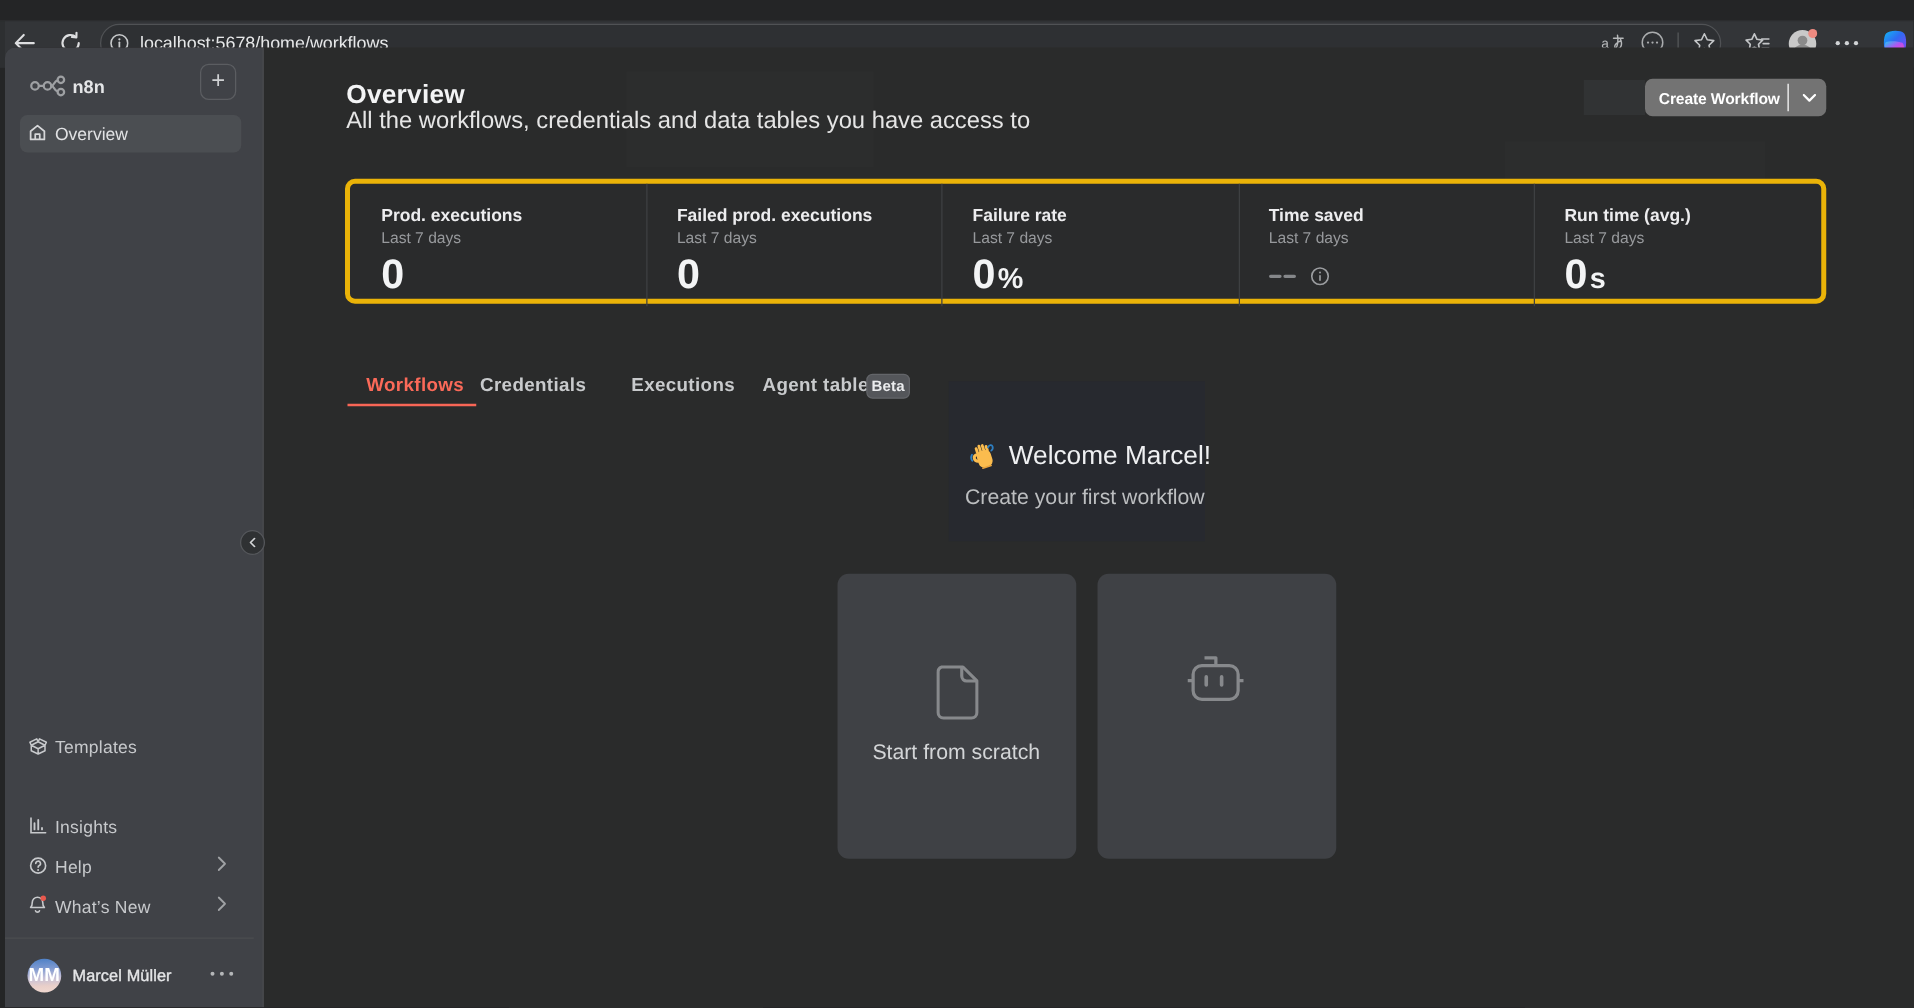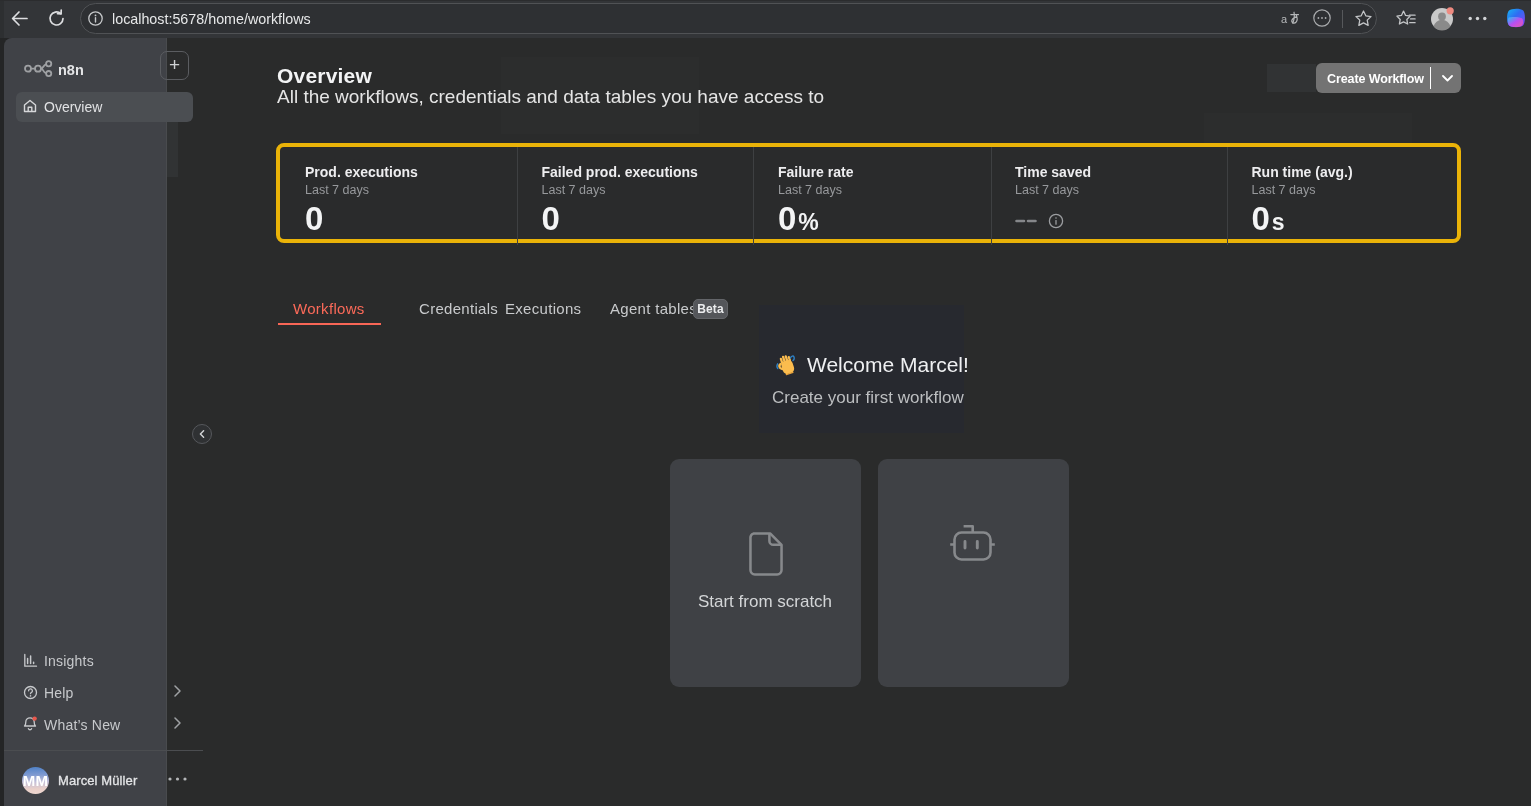--- a/index.html
+++ b/index.html
@@ -1,31 +1,31 @@
 <!DOCTYPE html>
 <html><head>
 <meta charset="utf-8">
 <style>
   * { margin:0; padding:0; box-sizing:border-box; }
   html,body { width:1531px; height:806px; overflow:hidden; background:#242526; }
   body { font-family:"Liberation Sans", sans-serif; position:relative; }
   .abs { position:absolute; }
 
   
-  #chrome { position:absolute; left:0; top:0; width:1531px; height:38px; background:#333538; }
+  #chrome { position:absolute; left:0; top:16px; width:1531px; height:38px; background:#333538; }
   #pill { position:absolute; left:80px; top:3px; width:1297px; height:31px; border-radius:16px;
           background:#2e3033; border:1px solid #505255; }
   #url { position:absolute; left:112px; top:11px; font-size:14.3px; color:#e7e8e9; }
 
   
   #window { position:absolute; left:4px; top:38px; width:1527px; height:768px;
             background:#2a2b2b; border-radius:8px 0 0 0; overflow:hidden; }
 
   
-  #sidebar { position:absolute; left:0; top:0; width:163px; height:768px; background:#404247;
+  #sidebar { position:absolute; left:0; top:0; width:207px; height:768px; background:#404247;
              border-right:1px solid #494b4e; }
   #plusbtn { position:absolute; left:156px; top:13px; width:29px; height:29px; border:1px solid #5b5d61;
              border-radius:7px; color:#cfd1d3; font-size:19px; line-height:26px; text-align:center; font-weight:400;}
   #overview-item { position:absolute; left:12px; top:53.5px; width:177px; height:30px; background:#4b4e52;
                    border-radius:6px; }
   #overview-item span { position:absolute; left:28px; top:7.5px; font-size:14px; color:#e1e2e4; }
   .navitem { position:absolute; left:12px; width:173px; height:30px; }
   .navitem span { position:absolute; left:28px; top:7.5px; font-size:14px; color:#c7c9cc; letter-spacing:0.2px; }
   .navchev { position:absolute; left:158px; top:8px; }
   #sb-divider { position:absolute; left:0px; top:712px; width:199px; height:1px; background:#4b4d50; }
@@ -56,21 +56,21 @@
   #stats { position:absolute; left:272px; top:104.5px; width:1185px; height:100px;
            border:4px solid #eab308; border-radius:8px; background:#2a2b2c; }
   .statdiv { position:absolute; top:0; width:1px; height:98px; background:#3e4042; }
   .stat { position:absolute; top:0; white-space:nowrap; }
   .stat .t { position:absolute; left:0; top:17px; white-space:nowrap; font-size:14px; font-weight:bold; color:#ededef; }
   .stat .s { position:absolute; left:0; top:36px; font-size:12.5px; color:#97999c; }
   .stat .v { position:absolute; left:0; top:53px; font-size:33px; font-weight:bold; color:#f3f4f5; }
   .stat .v small { font-size:23px; }
 
   
-  .tab { position:absolute; top:262px; font-size:15px; color:#c8cacc; letter-spacing:0.3px; }
+  .tab { position:absolute; top:262px; font-size:15px; color:#c8cacc; letter-spacing:0.3px;font-weight:bold; }
   #tab-active { color:#fb6a59; }
   #tab-underline { position:absolute; left:273.5px; top:285px; width:103px; height:2px; background:#f86656; }
   #beta { position:absolute; left:689px; top:261px; width:35px; height:20px; background:#54565a; border:1px solid #636569; border-radius:5px;
           color:#ebecee; font-size:12px; font-weight:bold; text-align:center; line-height:18px; letter-spacing:0.1px; }
 
   
   #welcome-bg { position:absolute; left:755px; top:267px; width:205px; height:128px; background:#27292f; }
   #welcome-t { position:absolute; left:803px; top:315px; font-size:21px; color:#eff0f2; }
   #welcome-s { position:absolute; left:768px; top:350px; font-size:17px; color:#bcbec0; }
 
@@ -181,20 +181,26 @@
     <span class="abs" style="left:54px;top:24px;font-size:14.5px;font-weight:bold;color:#e4e5e7">n8n</span>
     <div id="plusbtn">+</div>
 
     <div id="overview-item">
       <svg class="abs" style="left:7px;top:7.5px" width="14" height="14" viewBox="0 0 14 14">
         <path d="M1.5 6 L7 1.5 L12.5 6 V12.5 H1.5 Z M5.2 12.5 V8.2 H8.8 V12.5" stroke="#d6d7d9" stroke-width="1.4" fill="none" stroke-linejoin="round"></path>
       </svg>
       <span>Overview</span>
     </div>
 
+    <div class="navitem" style="top:543px">
+      <svg class="abs" style="left:7px;top:8px" width="15" height="15" viewBox="0 0 15 15">
+        <path d="M2 7.2 L7.5 4.4 L13 7.2 L7.5 10 Z M2 7.2 V11.6 L7.5 14.2 L13 11.6 V7.2 M7.5 10 V14.2 M2 7.2 L0.9 4.8 L6.4 2.1 L7.5 4.4 M13 7.2 L14.1 4.8 L8.6 2.1 L7.5 4.4" stroke="#c7c9cc" stroke-width="1.2" fill="none" stroke-linejoin="round"></path>
+      </svg>
+      <span>Templates</span>
+    </div>
     <div class="navitem" style="top:607px">
       <svg class="abs" style="left:7px;top:8px" width="15" height="15" viewBox="0 0 15 15">
         <path d="M1.8 1.5 V13.2 H13.5" stroke="#c7c9cc" stroke-width="1.3" fill="none" stroke-linecap="round"></path>
         <path d="M4.6 10.5 V5.5 M7.6 10.5 V3 M10.6 10.5 V9.3" stroke="#c7c9cc" stroke-width="1.5" fill="none" stroke-linecap="round"></path>
       </svg>
       <span>Insights</span>
     </div>
     <div class="navitem" style="top:639px">
       <svg class="abs" style="left:7px;top:8px" width="15" height="15" viewBox="0 0 15 15">
         <circle cx="7.5" cy="7.5" r="6" stroke="#c7c9cc" stroke-width="1.3" fill="none"></circle>
@@ -276,21 +282,21 @@
       </svg>
     </div>
     <div class="stat" style="left:971.5px">
       <div class="t">Run time (avg.)</div>
         <div class="s">Last 7 days</div>
         <div class="v">0<small> s</small></div>
     </div>
   </div>
 
   <div class="tab" id="tab-active" style="left:289px">Workflows</div>
-  <div class="tab" style="left:415px">Credentials</div>
+  <div class="tab" style="left:380px">Credentials</div>
   <div class="tab" style="left:501px">Executions</div>
   <div class="tab" style="left:606px">Agent tables</div>
   <div id="tab-underline"></div>
   <div id="beta">Beta</div>
 
   <div id="welcome-bg"></div>
   <svg class="abs" style="left:771px;top:316px" width="24" height="24" viewBox="0 0 24 24">
     <g transform="rotate(-18 12 13)">
       <rect x="7" y="6.5" width="11.5" height="13.5" rx="4.5" fill="#fbbc4e"></rect>
       <path d="M8.7 7.5 V3.4 M11.4 6.8 V2.2 M14.1 6.8 V2.6 M16.8 7.6 V4.2" stroke="#fbbc4e" stroke-width="2.3" stroke-linecap="round"></path>

